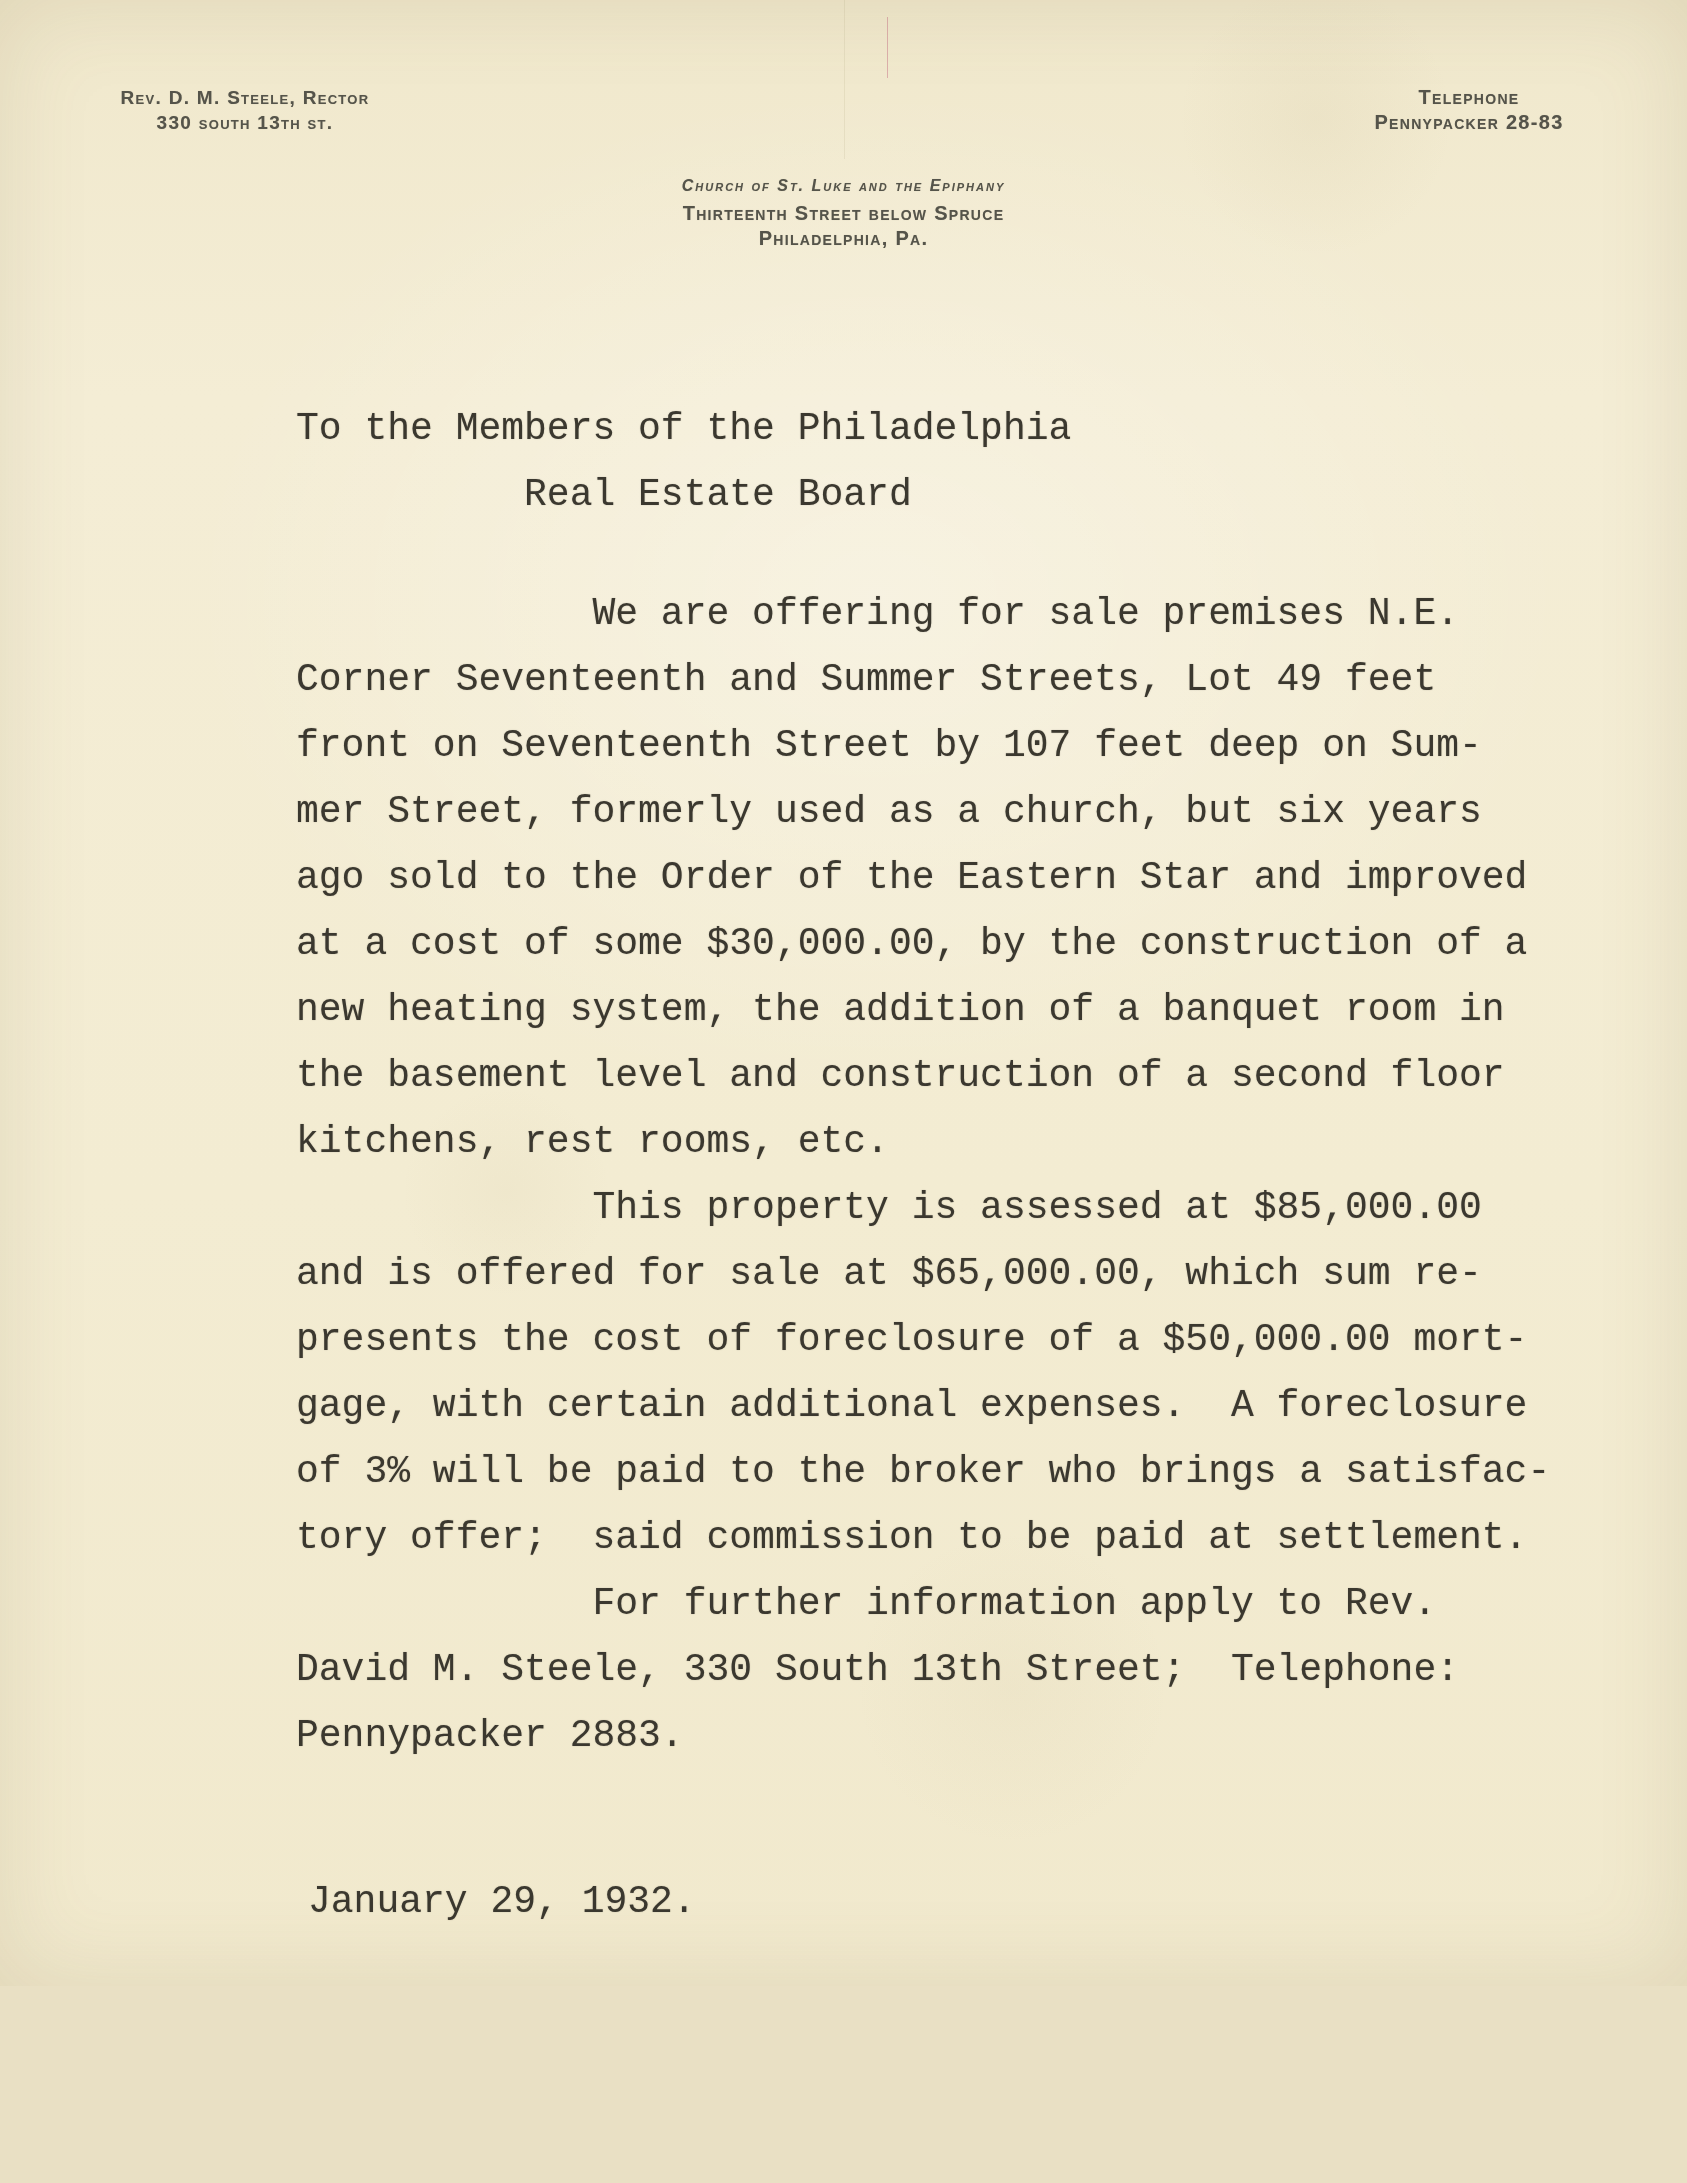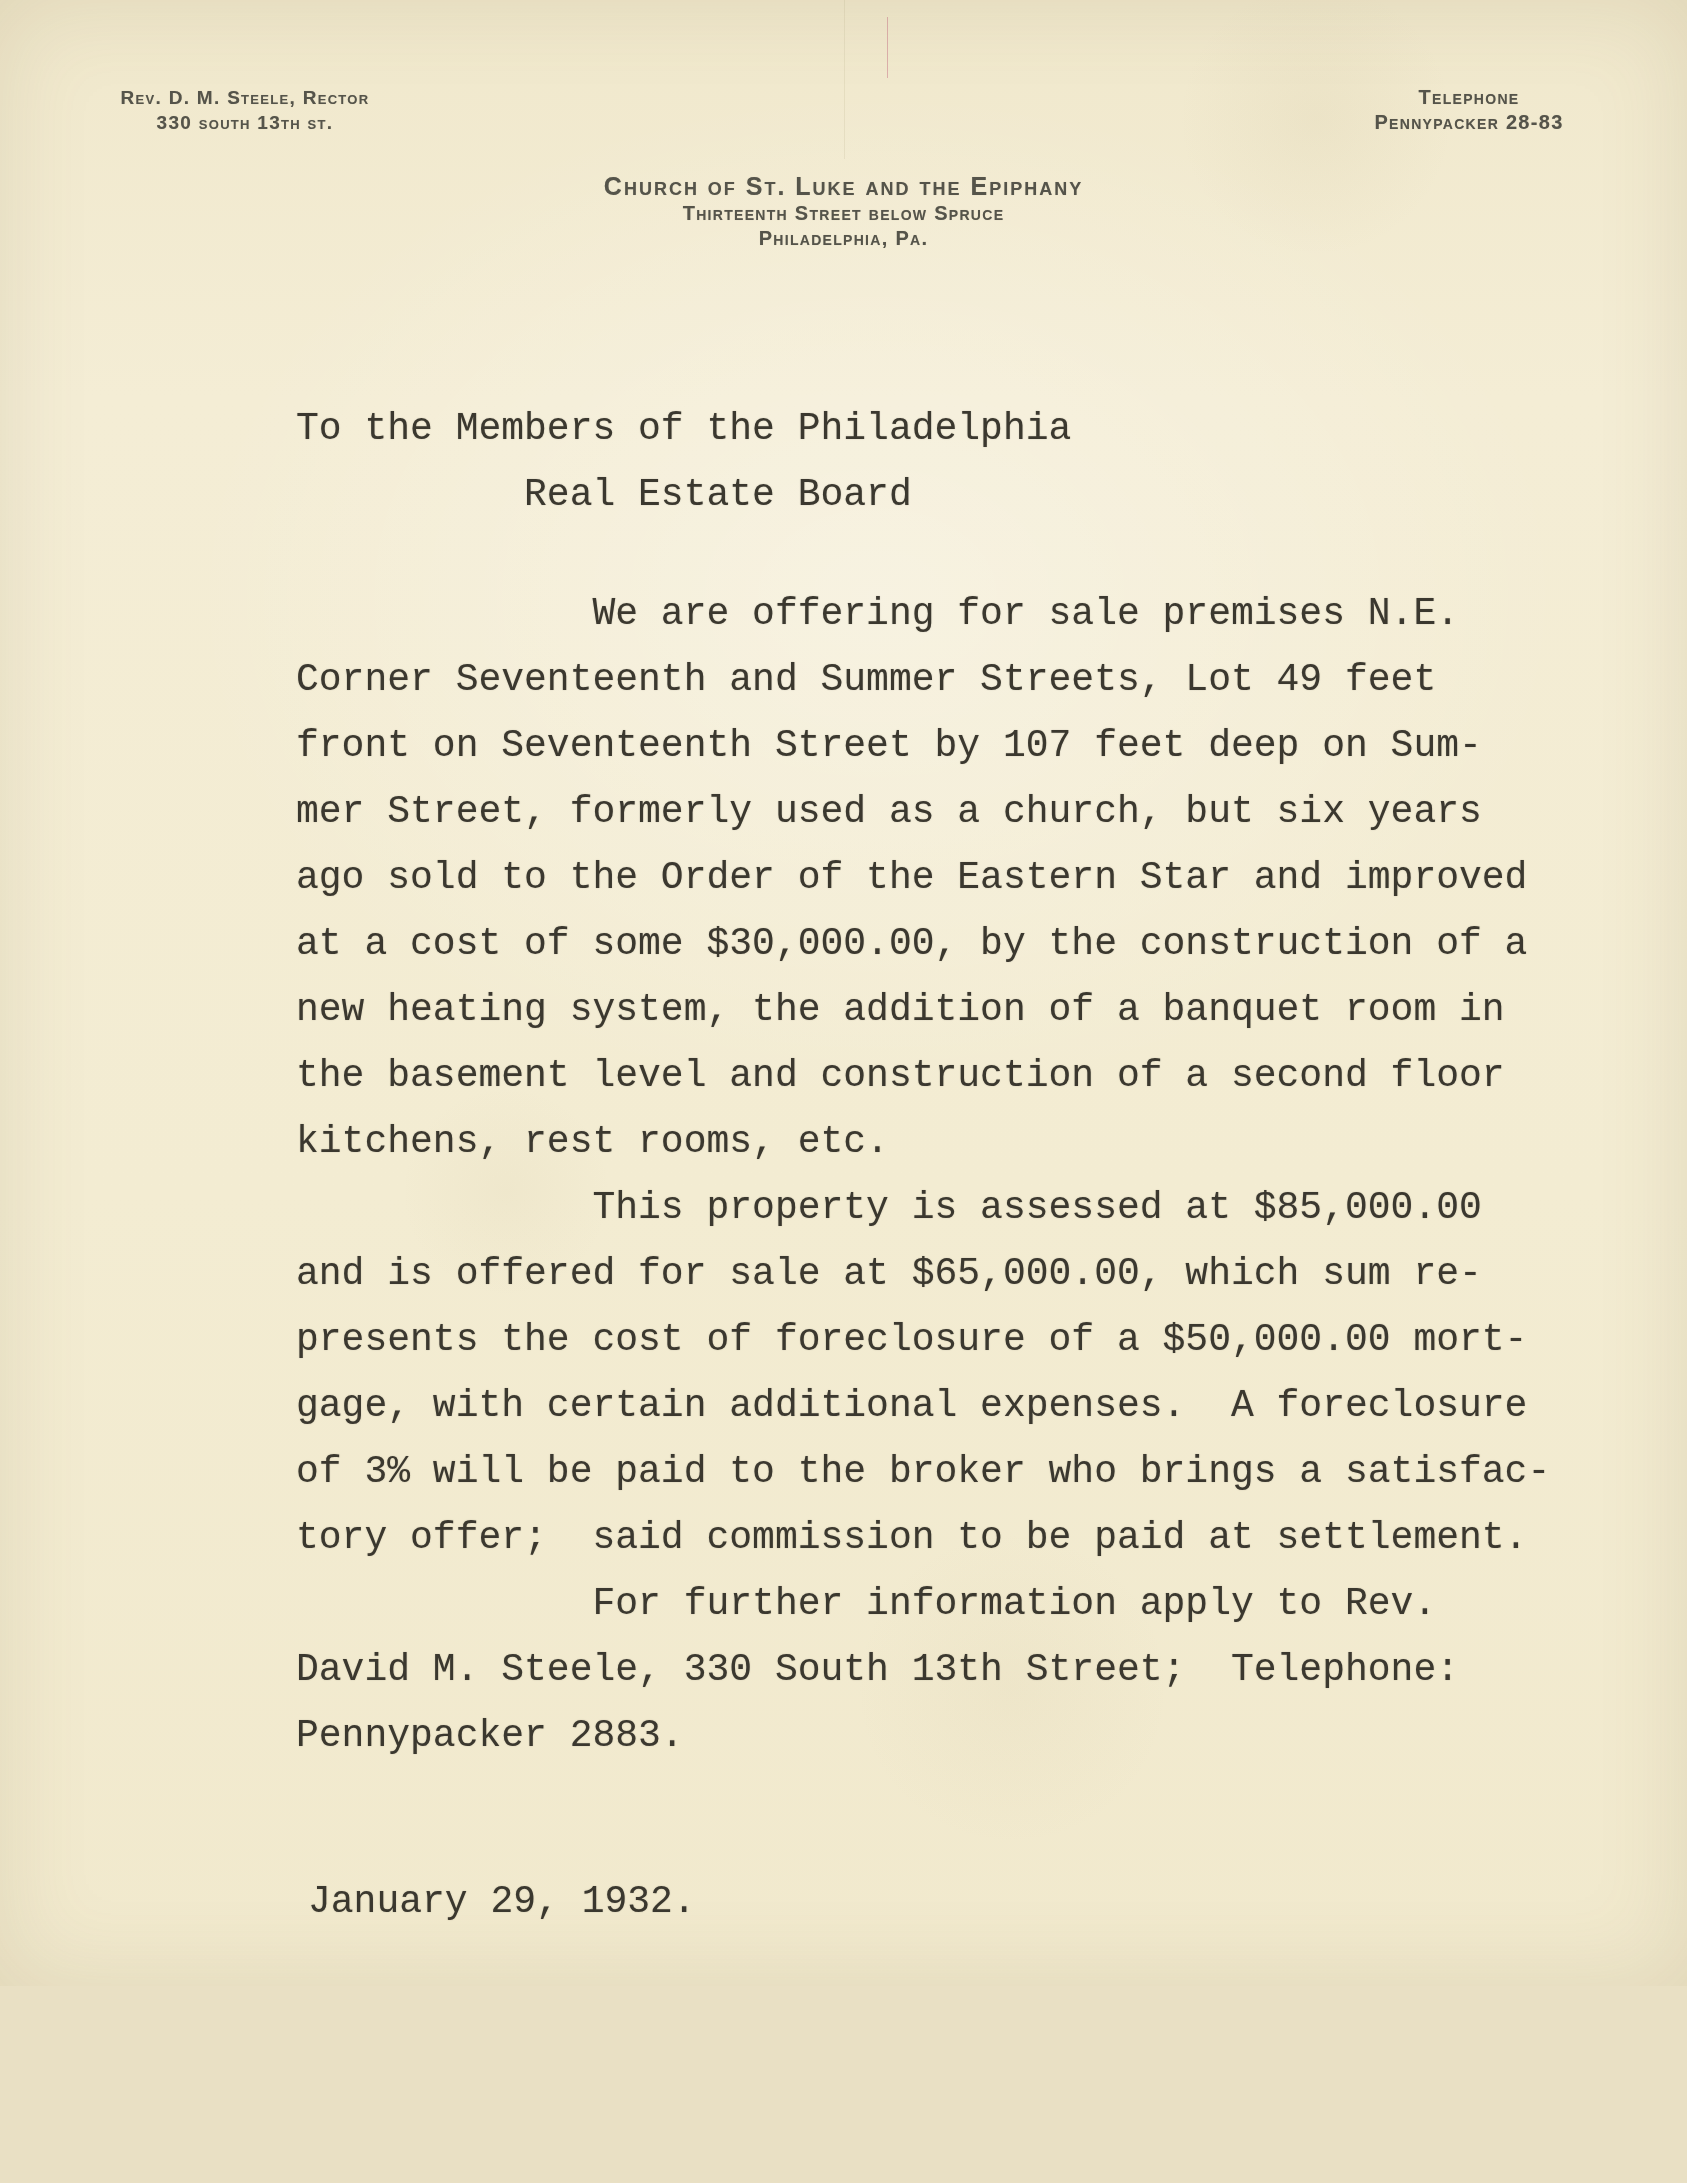--- a/index.html
+++ b/index.html
@@ -56,23 +56,24 @@
     line-height: 25px;
   }
   .lh-center {
     position: absolute;
     left: 0;
     top: 171px;
     width: 100%;
     text-align: center;
   }
   .lh-center .lh-big {
-    font-size: 25px;
+    font-size: 16px;
     letter-spacing: 2px;
     line-height: 30px;
+    font-style: italic;
   }
   .lh-center .lh-small {
     font-size: 20px;
     letter-spacing: 1.3px;
     line-height: 25px;
   }
 
   
   .typed {
     font-family: "Liberation Mono", monospace;

